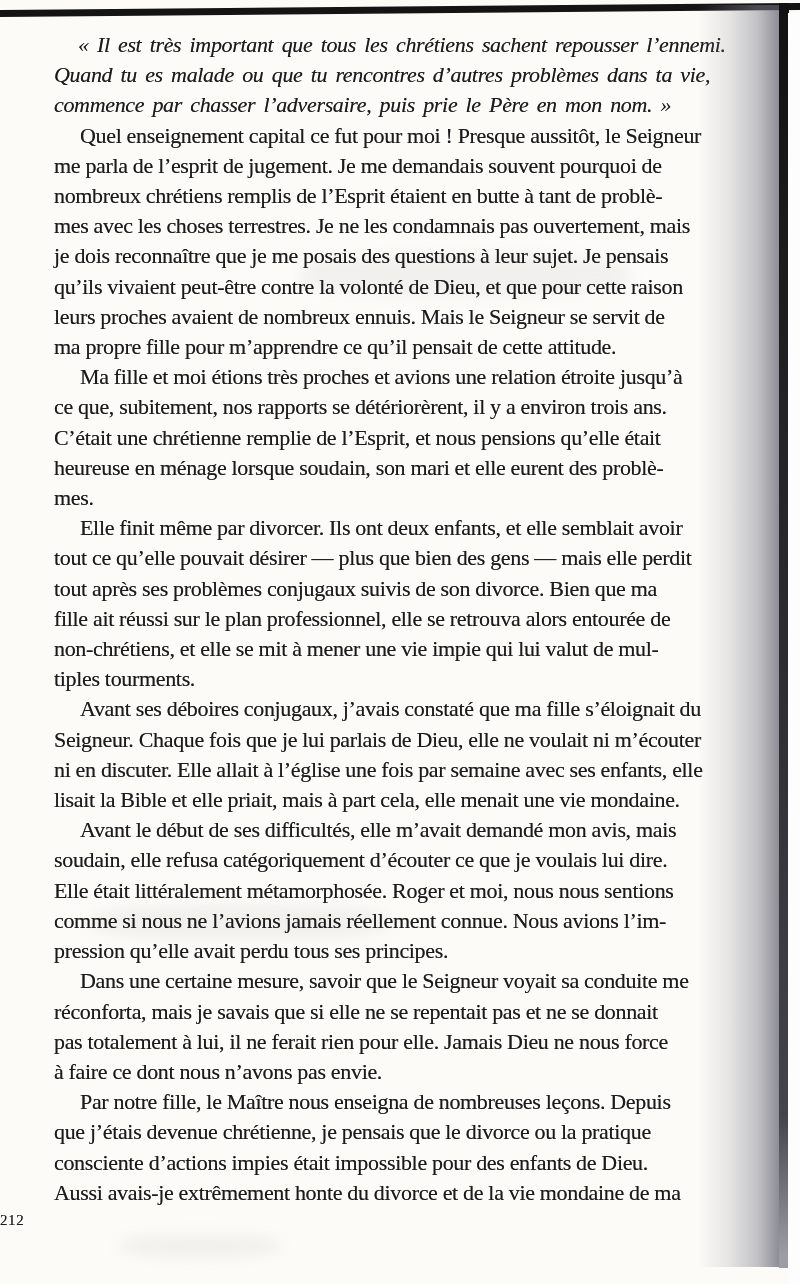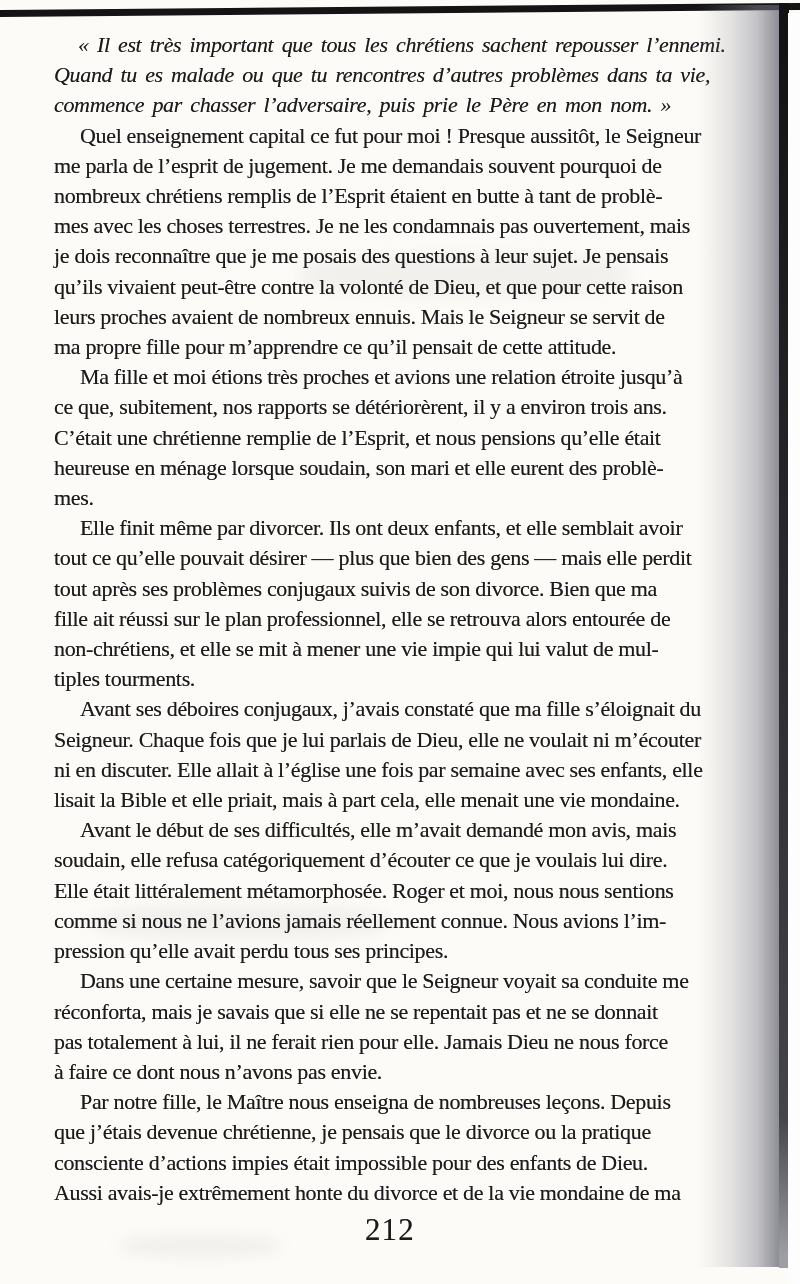--- a/index.html
+++ b/index.html
@@ -44,22 +44,22 @@
   .line { white-space: nowrap; }
   .block.paragraph .line.first { padding-left: 26px; }
 
   .block.quote { font-style: italic; word-spacing: 0.14em; }
   .block.quote .line.first { padding-left: 24px; }
 
   .page-number {
     position: absolute;
     top: 1212px; left: 0;
     width: 780px;
-    text-align: center;
-    font-size: 31px;
+    text-align: left;
+    font-size: 15px;
     letter-spacing: 0.04em;
     text-shadow: 0 0 0.5px rgba(10,10,10,0.5);
   }
 
   
   .curl-shadow {
     position: absolute;
     top: 5px; left: 698px;
     width: 82px; height: 1262px;
     background: linear-gradient(to right,

